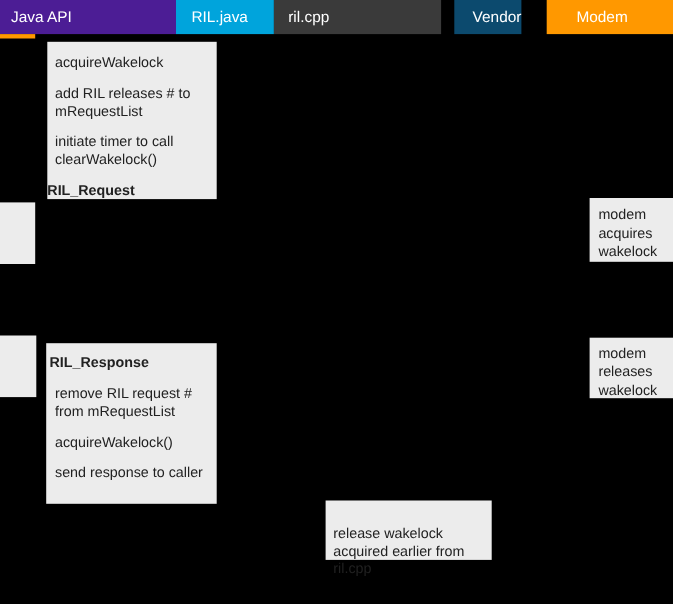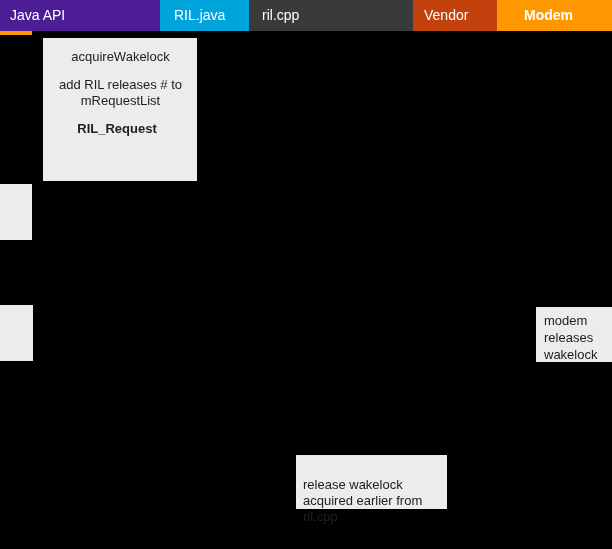--- a/index.html
+++ b/index.html
@@ -12,37 +12,37 @@
   }
 
   
   .lane{
     position:absolute;top:0;height:31px;
     color:#fff;font-size:14px;line-height:31px;
     box-sizing:border-box;white-space:nowrap;
   }
   .lane-java-api {left:0;   width:160px;background:#4c1d95;padding-left:10px;}
   .lane-ril-java {left:160px;width:89px; background:#00A4DC;padding-left:14px;}
-  .lane-ril-cpp  {left:249px;width:164px;background:#3A3A3A;padding-left:13px;}
-  .lane-vendor   {left:413px;width:84px; background:#c2410c;padding-left:11px;}
-  .lane-modem    {left:497px;width:115px;background:#FF9800;padding-left:27px;font-weight:bold;}
+  .lane-ril-cpp  {left:249px;width:152px;background:#3A3A3A;padding-left:13px;}
+  .lane-vendor   {left:413px;width:61px; background:#0c4a6e;padding-left:11px;text-align:right;}
+  .lane-modem    {left:497px;width:115px;background:#FF9800;padding-left:27px;}
 
   .accent-marker{
     position:absolute;left:0;top:31px;width:32px;height:4px;background:#FF9800;
   }
 
   
   .note{
     position:absolute;background:#ECECEC;color:#212121;
     font-size:13px;line-height:16px;box-sizing:border-box;
   }
   .note p{margin:0 0 12px 0;}
   .note .bold-label{font-weight:bold;}
 
-  .note-request {left:43px;top:38px;width:154px;height:143px;padding:11px 6px 0 7px;text-align:center;}
+  .note-request {left:43px;top:38px;width:154px;height:143px;padding:11px 6px 0 7px;}
   .note-request .bold-label{margin-left:-7px;}
 
   .stub-1{left:0;top:184px;width:32px;height:56px;}
   .stub-2{left:0;top:305px;width:33px;height:56px;}
 
   .note-modem-acquires{left:536px;top:180px;width:76px;height:58px;padding:6px 4px 0 8px;line-height:17px;}
   .note-modem-releases{left:536px;top:307px;width:76px;height:55px;padding:5px 4px 0 8px;line-height:17px;}
 
   .note-response{left:42px;top:312px;width:155px;height:146px;padding:10px 6px 0 8px;}
   .note-response .bold-label{margin-left:-5px;margin-bottom:12px;}
@@ -58,25 +58,33 @@
   <div class="lane lane-ril-java">RIL.java</div>
   <div class="lane lane-ril-cpp">ril.cpp</div>
   <div class="lane lane-vendor">Vendor</div>
   <div class="lane lane-modem">Modem</div>
 
   <div class="accent-marker"></div>
 
   <div class="note note-request">
     <p>acquireWakelock</p>
     <p>add RIL releases # to mRequestList</p>
+    <p>initiate timer to call clearWakelock()</p>
     <p class="bold-label">RIL_Request</p>
   </div>
 
   <div class="note stub-1"></div>
   <div class="note stub-2"></div>
 
+  <div class="note note-modem-acquires">modem acquires wakelock</div>
 
+  <div class="note note-response">
+    <p class="bold-label">RIL_Response</p>
+    <p>remove RIL request # from mRequestList</p>
+    <p>acquireWakelock()</p>
+    <p>send response to caller</p>
+  </div>
 
   <div class="note note-modem-releases">modem releases wakelock</div>
 
   <div class="note note-release">release wakelock acquired earlier from ril.cpp</div>
 
 </div>
 
 </body></html>

